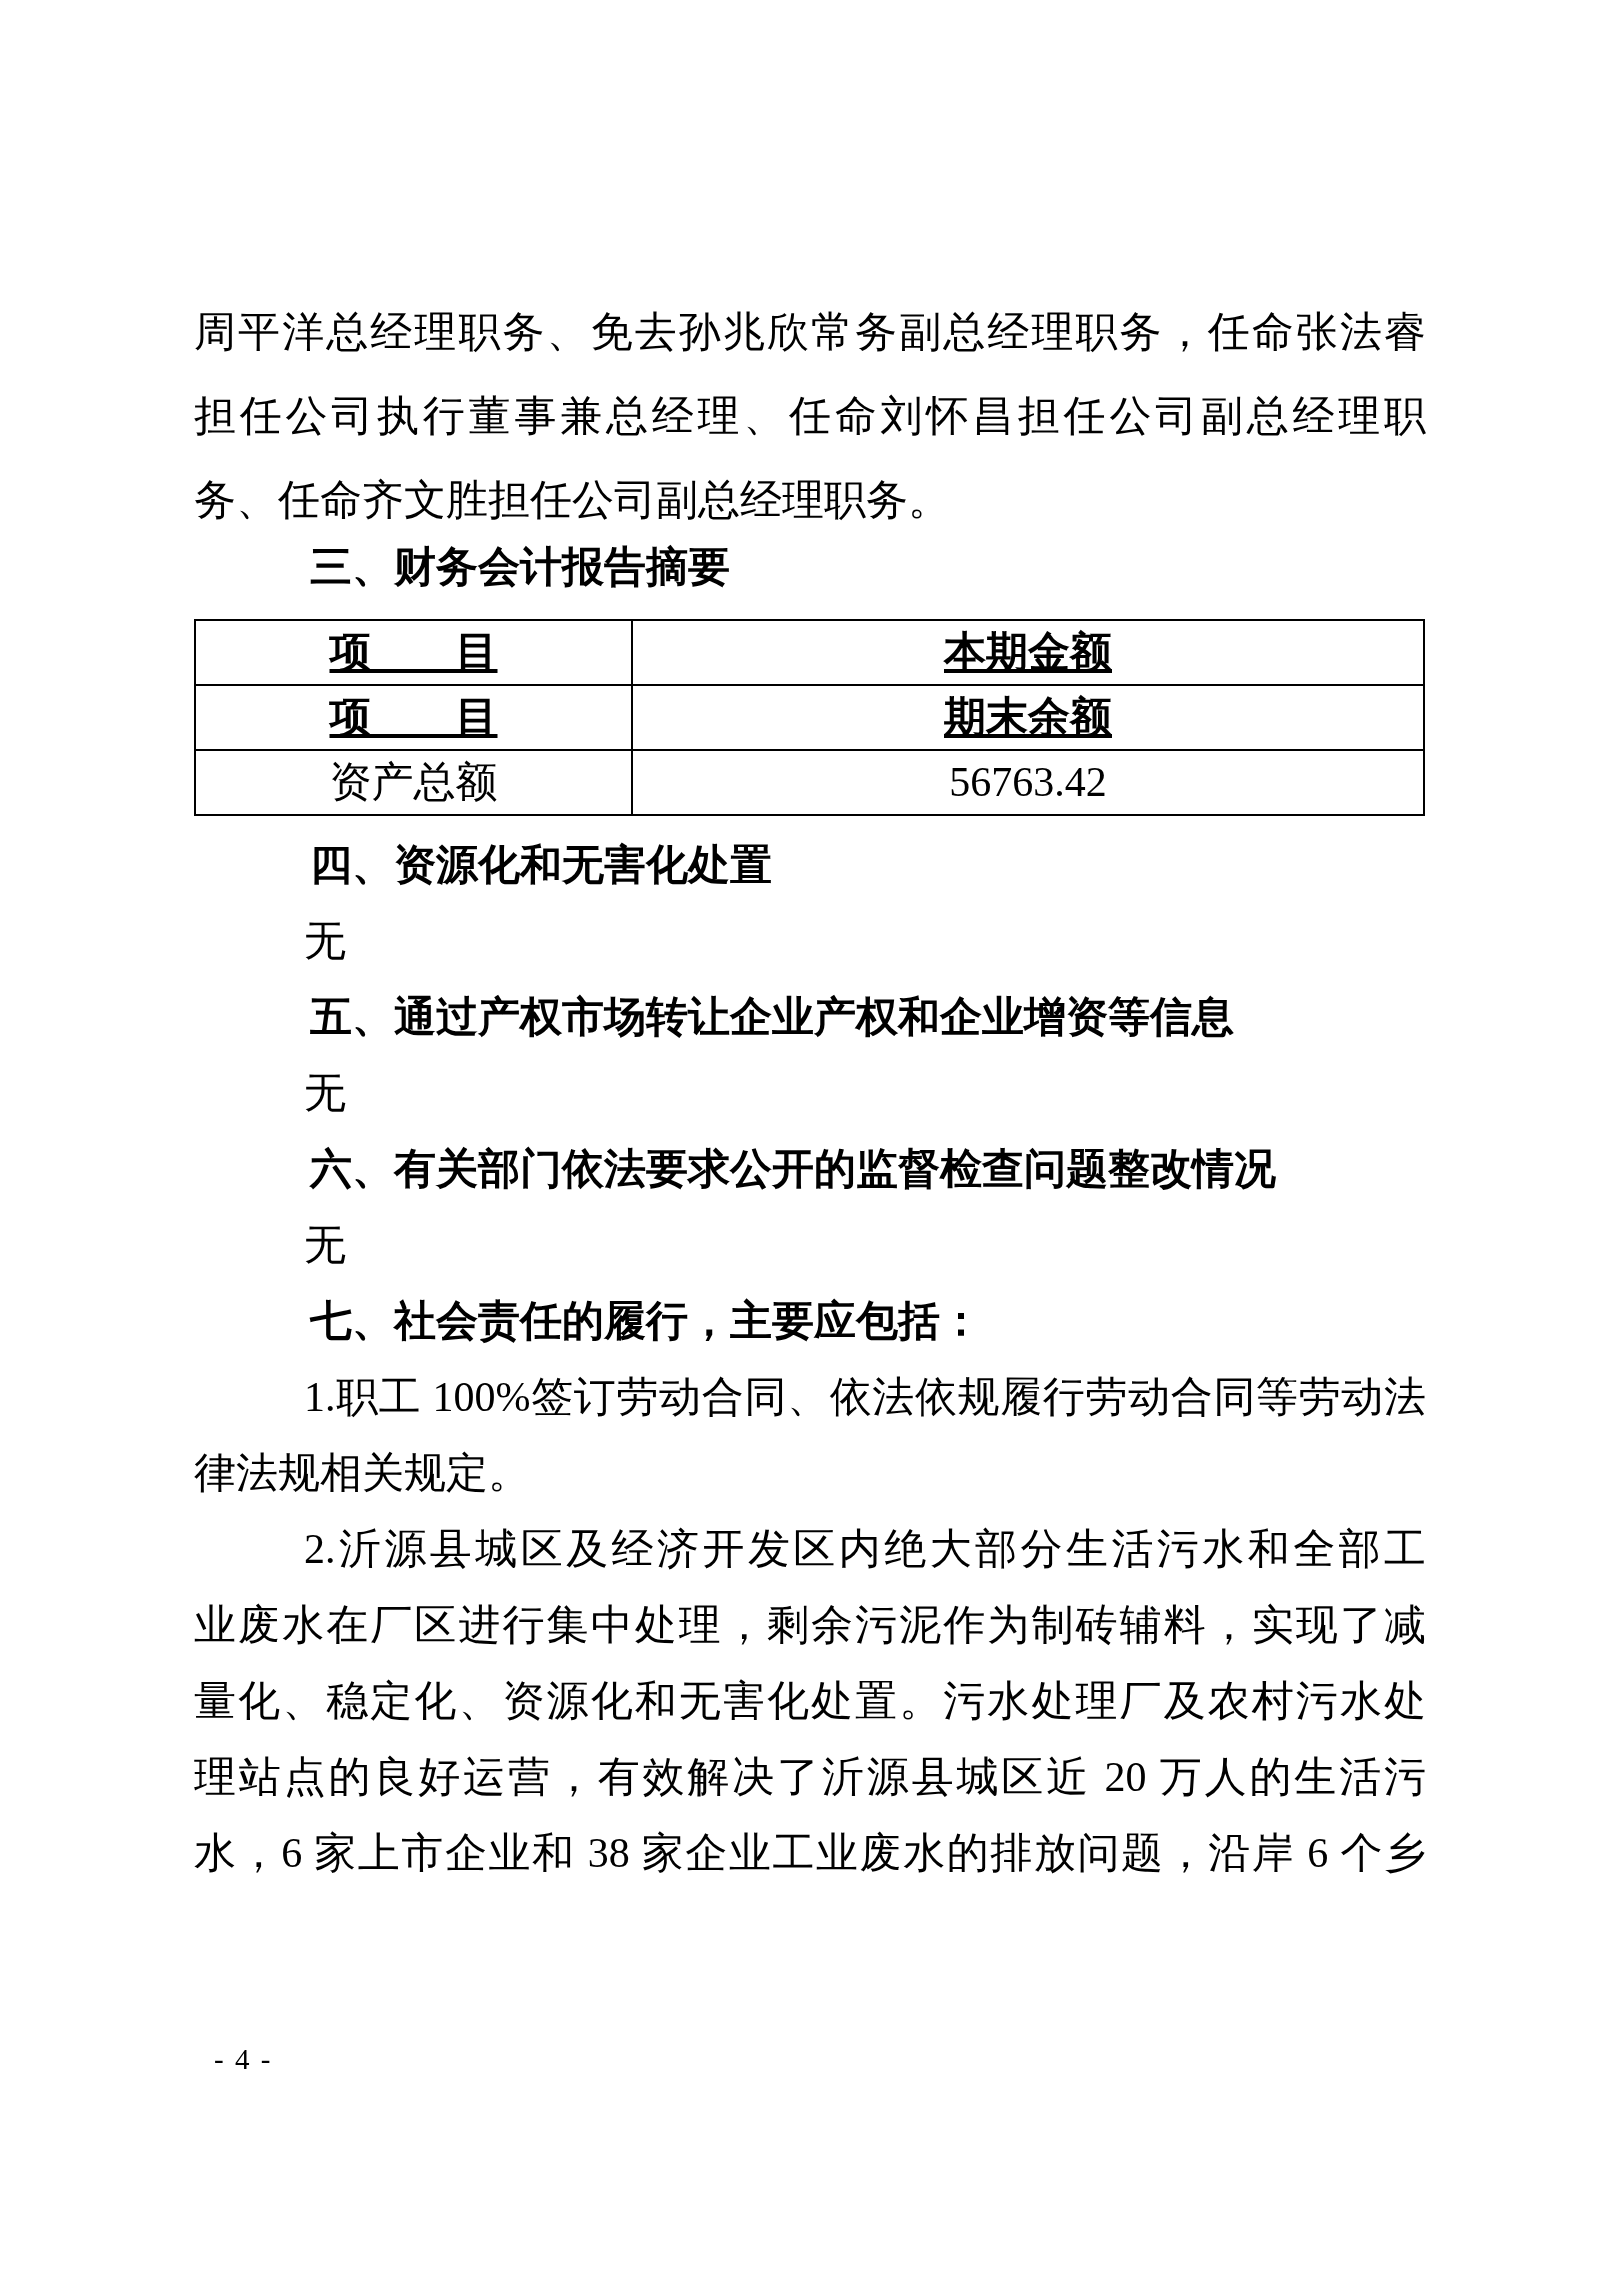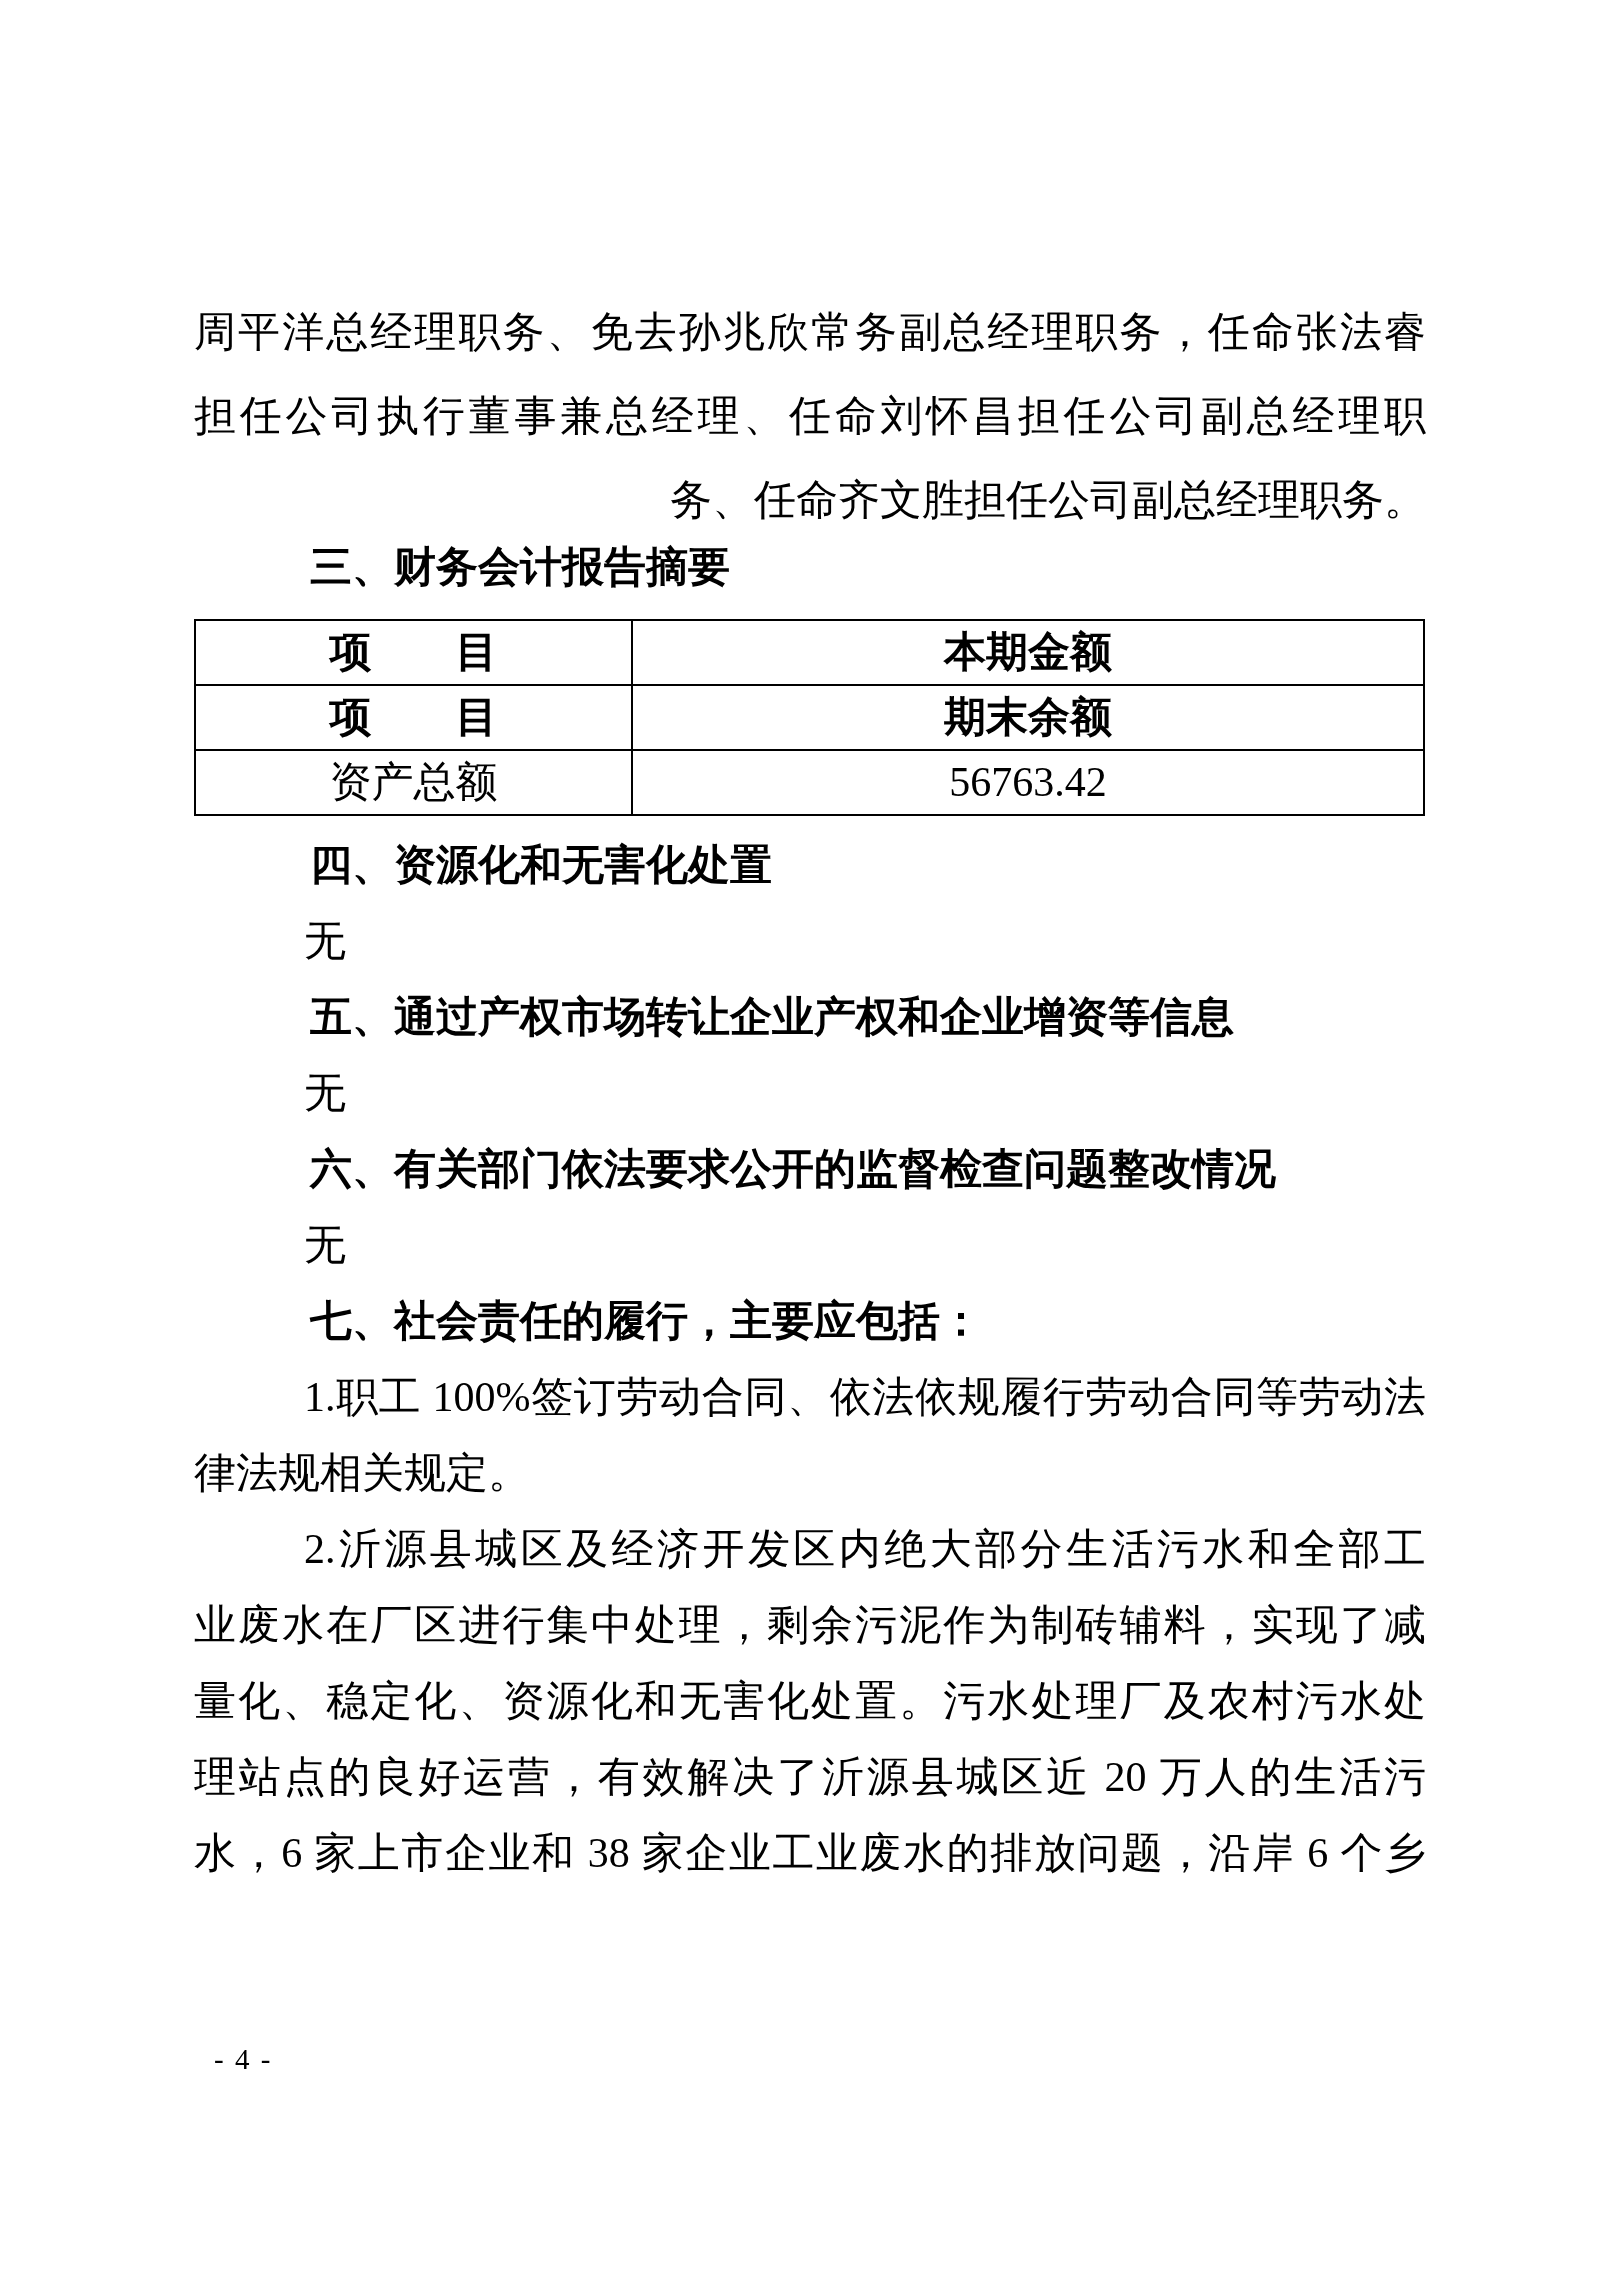--- a/index.html
+++ b/index.html
@@ -21,21 +21,21 @@
   .content {
     position: absolute;
     left: 194px;
     top: 290px;
     width: 1232px;
   }
   .line {
     font-size: 42px;
     line-height: 76px;
   }
-  .lh86 { line-height: 84px; text-align: right; }
+  .lh86 { line-height: 84px; }
   .hsmall { line-height: 63px; }
   .jline {
     text-align: justify;
     text-align-last: justify;
   }
   .heading {
     font-weight: 700;
     text-indent: 116px;
   }
   .indent { text-indent: 110px; }
@@ -58,21 +58,21 @@
     border-right: 2px solid #000;
     height: 63px;
     padding: 0;
     text-align: center;
     vertical-align: middle;
     font-size: 42px;
   }
   table.fin { border: 2.9px solid #000; }
   table.fin td:first-child { border-left: 2.9px solid #000; width: 435px; }
   table.fin td:last-child { border-right: 2.9px solid #000; }
-  table.fin tr.th td { font-weight: 700; }
+  table.fin tr.th td { font-weight: 700; text-decoration: underline; }
   .after-table { margin-top: 10.8px; }
   .footer {
     position: absolute;
     left: 214px;
     top: 2045px;
     font-size: 29px;
     line-height: 29px;
     letter-spacing: 2px;
   }
 </style>

